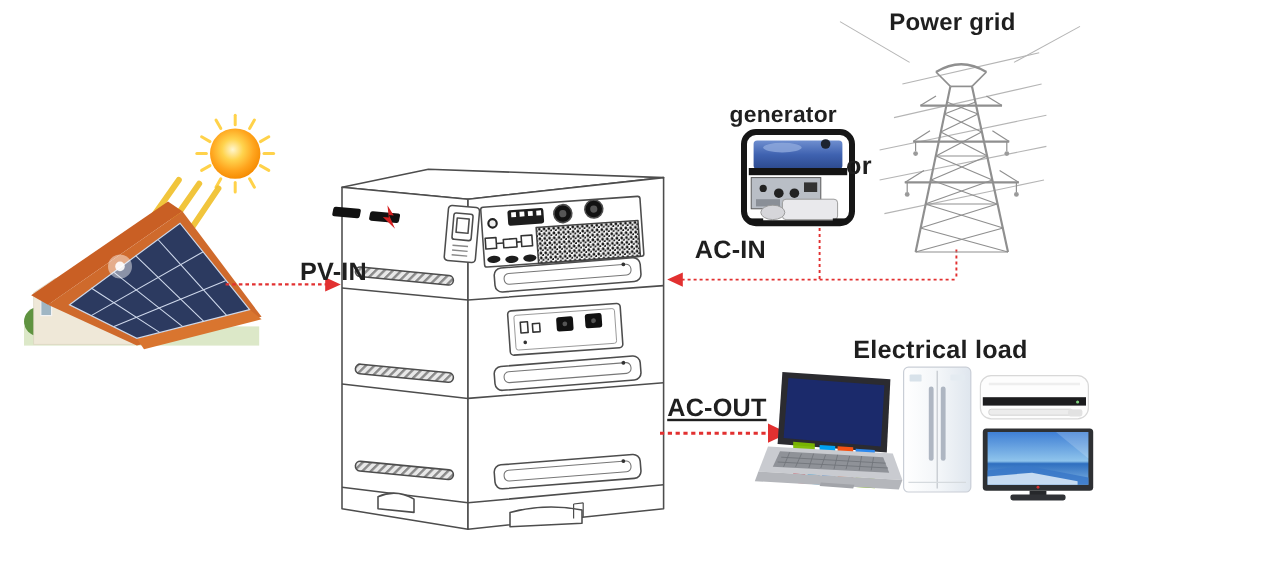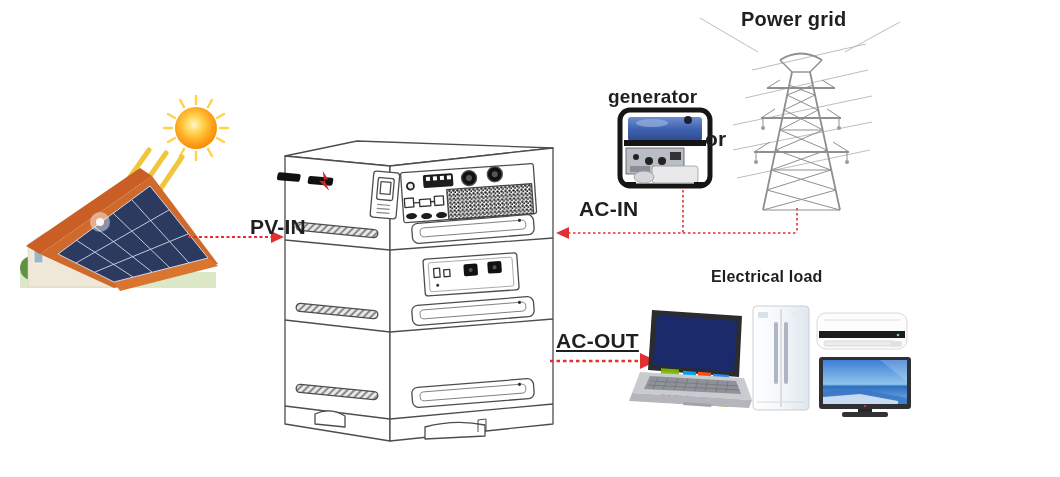--- a/index.html
+++ b/index.html
@@ -12,21 +12,21 @@
     position:absolute;font-weight:bold;color:#1f1f1f;white-space:nowrap;
     letter-spacing:.2px;line-height:1;
   }
   .lbl-photovoltaic{left:24px;top:131px;font-size:19px;}
   .lbl-pvin{left:206px;top:216px;font-size:21px;margin-left:44px;}
   .lbl-acin{left:579px;top:198px;font-size:21px;}
   .lbl-acout{left:556px;top:330px;font-size:21px;text-decoration:underline;}
   .lbl-generator{left:608px;top:87px;font-size:19px;}
   .lbl-or{left:682px;top:128px;font-size:21px;padding-left:23px;}
   .lbl-powergrid{left:741px;top:9px;font-size:20px;}
-  .lbl-eload{left:711px;top:269px;font-size:16px;}
+  .lbl-eload{left:711px;top:281px;font-size:21px;}
 </style>
 </head>
 <body>
 
 <div id="stage">
 
   <svg id="art" width="1060" height="477" viewBox="0 0 1060 477">
     <defs>
       <radialGradient id="sunGrad" cx="45%" cy="42%" r="60%">
         <stop offset="0%" stop-color="#fff6cf"></stop>

